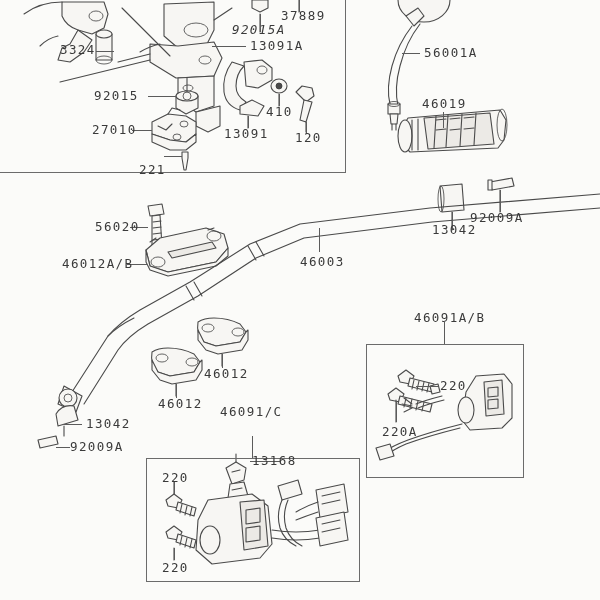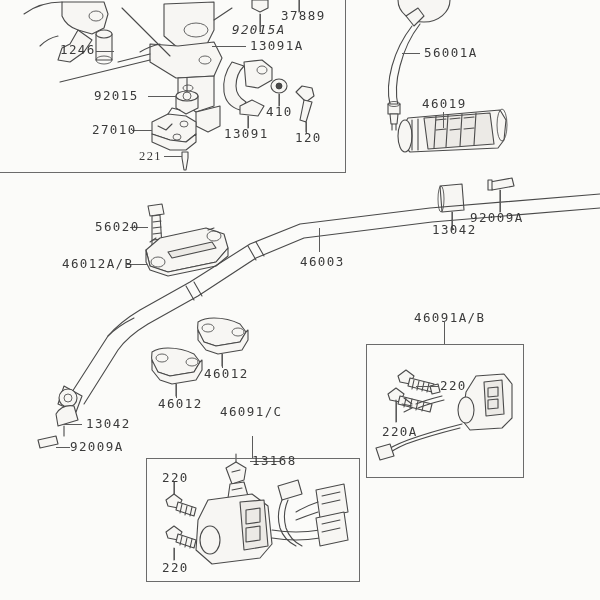--- a/index.html
+++ b/index.html
@@ -288,30 +288,30 @@
   <div class="lead-v" style="left:176px;top:384px;height:14px;"></div>
   <div class="lead-h" style="left:64px;top:424px;width:18px;"></div>
   <div class="lead-h" style="left:56px;top:447px;width:14px;"></div>
 
   <div class="lead-h" style="left:250px;top:461px;width:30px;"></div>
   <div class="lead-v" style="left:174px;top:482px;height:12px;"></div>
   <div class="lead-v" style="left:174px;top:548px;height:12px;"></div>
   <div class="lead-h" style="left:416px;top:386px;width:22px;"></div>
   <div class="lead-v" style="left:396px;top:402px;height:20px;"></div>
 
-  <div class="lbl" style="left:60px;top:44px;">1246</div>
+  <div class="lbl" style="left:60px;top:44px;">3324</div>
   <div class="lbl" style="left:281px;top:10px;">37889</div>
   <div class="lbl" style="left:232px;top:24px;font-style:italic;">92015A</div>
   <div class="lbl" style="left:250px;top:40px;">13091A</div>
   <div class="lbl" style="left:94px;top:90px;">92015</div>
   <div class="lbl" style="left:224px;top:128px;">13091</div>
   <div class="lbl" style="left:266px;top:106px;">410</div>
   <div class="lbl" style="left:295px;top:132px;">120</div>
   <div class="lbl" style="left:92px;top:124px;">27010</div>
-  <div class="lbl" style="left:139px;top:150px;font-family:Liberation Serif, serif;">221</div>
+  <div class="lbl" style="left:139px;top:164px;">221</div>
 
   <div class="lbl" style="left:424px;top:47px;">56001A</div>
   <div class="lbl" style="left:422px;top:98px;">46019</div>
   <div class="lbl" style="left:432px;top:224px;">13042</div>
   <div class="lbl" style="left:470px;top:212px;">92009A</div>
 
   <div class="lbl" style="left:95px;top:221px;">56020</div>
   <div class="lbl" style="left:62px;top:258px;">46012A/B</div>
   <div class="lbl" style="left:300px;top:256px;">46003</div>
 

